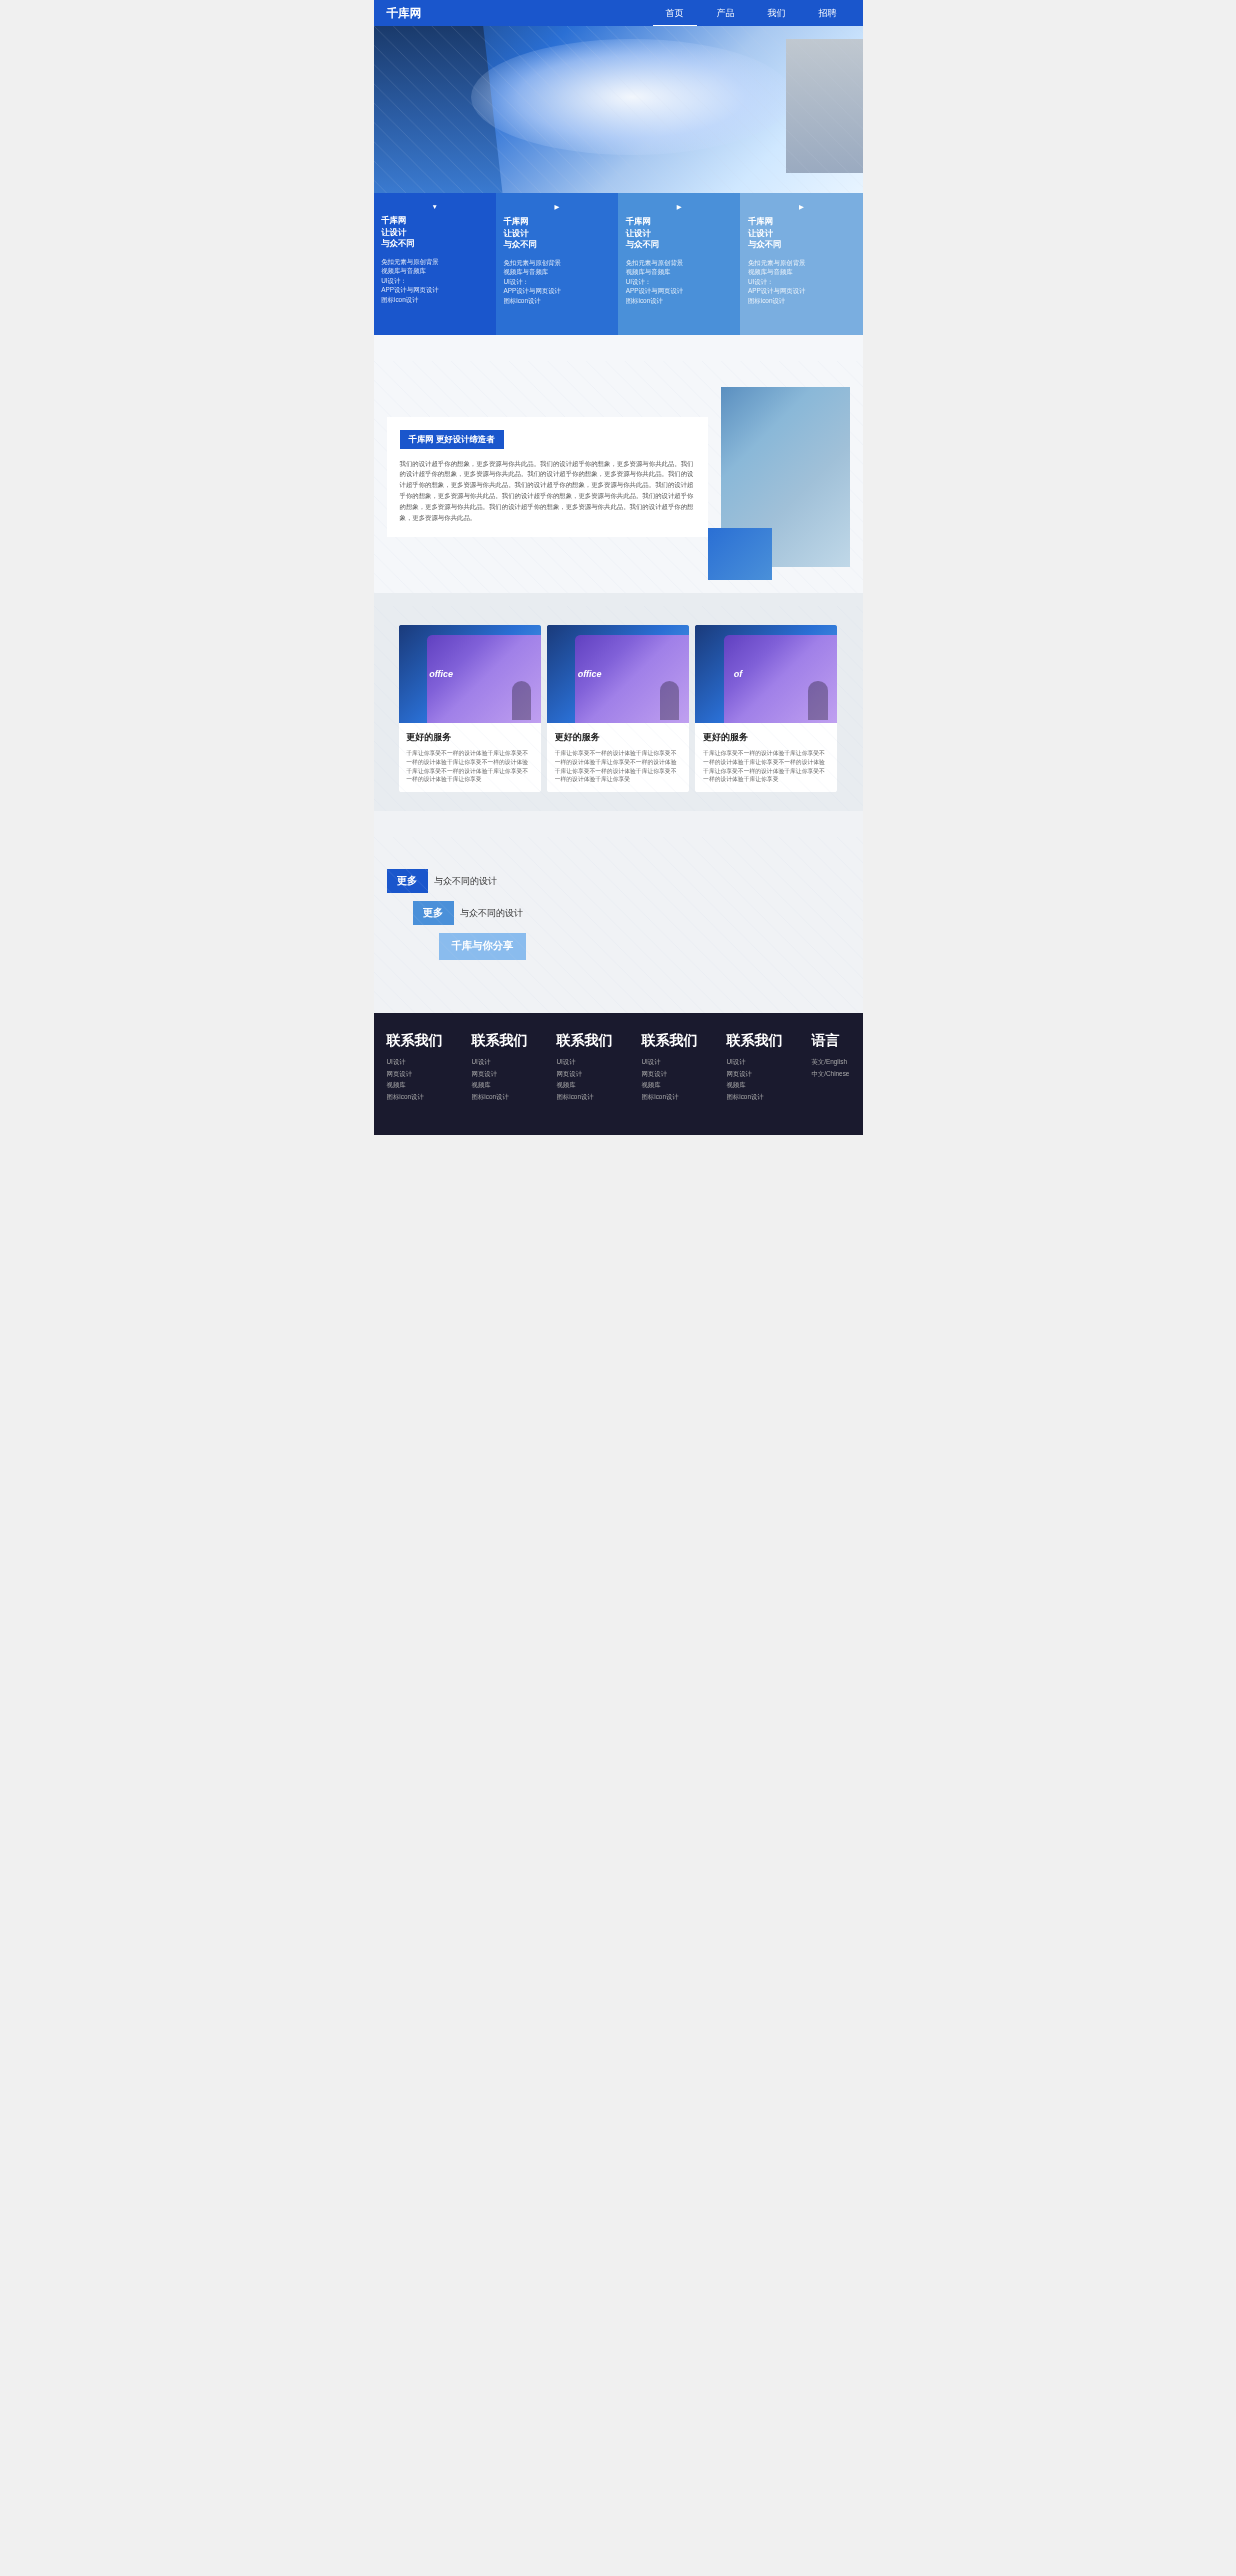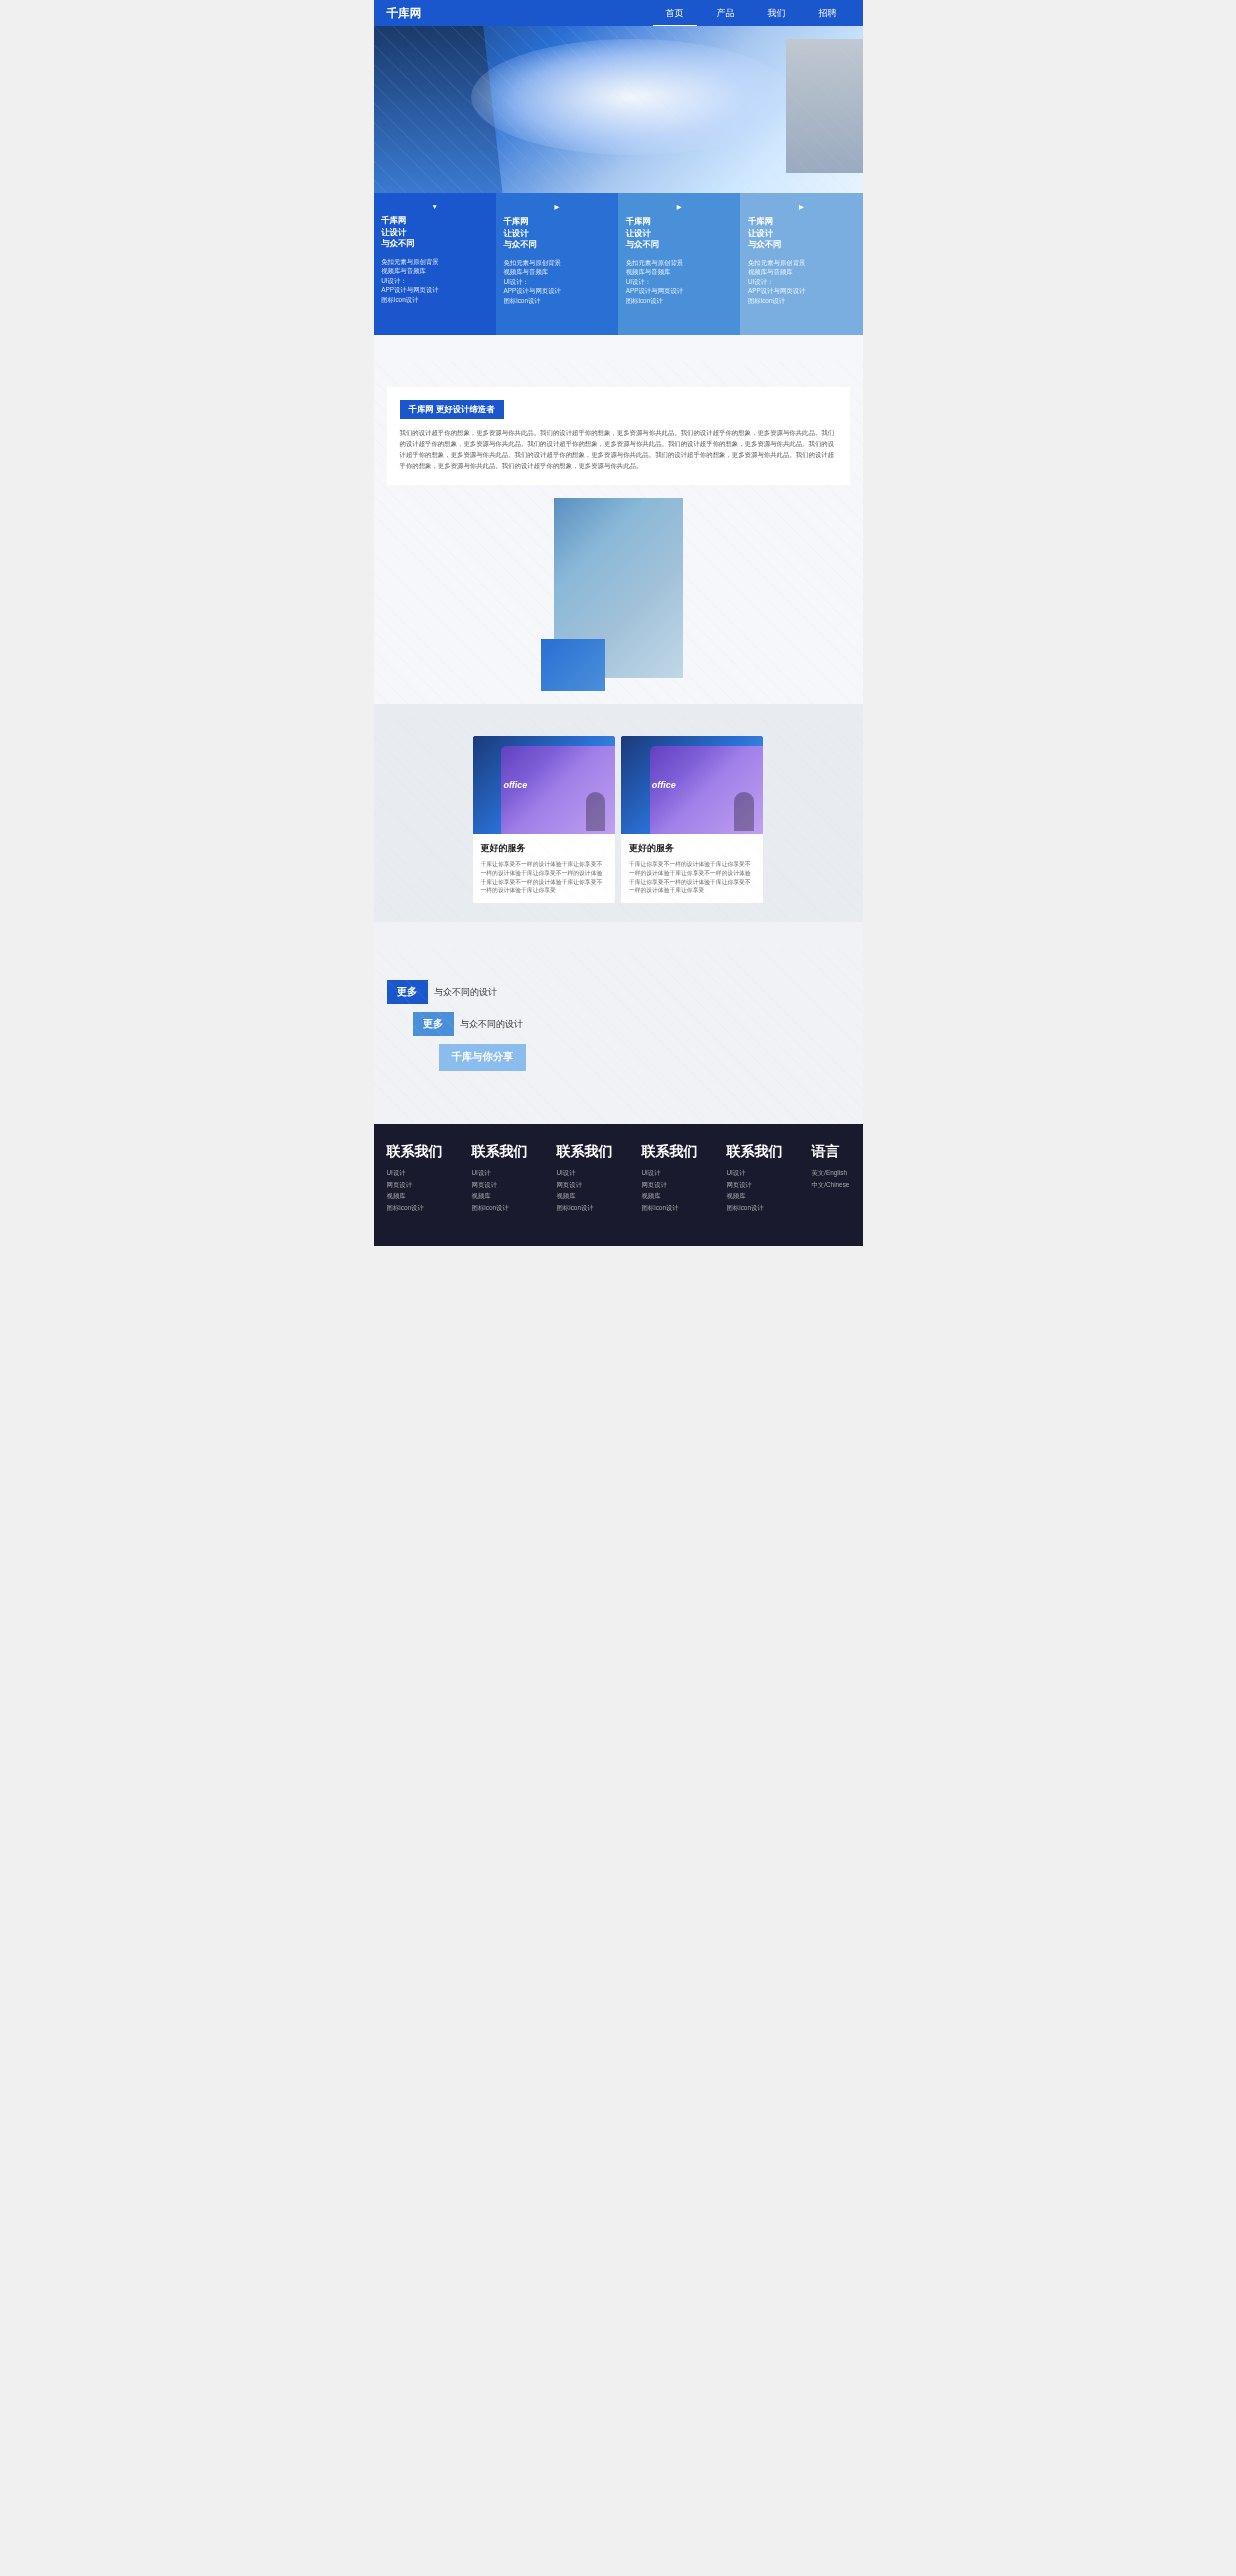--- a/index.html
+++ b/index.html
@@ -101,21 +101,20 @@
     }
 
     
     .about-section {
       background: #f5f7fa;
       padding: 26px 13px;
       display: flex;
       gap: 13px;
       align-items: center;
       min-height: 206px;
-      flex-direction: column;
     }
     .about-text-box {
       flex: 1;
       background: white;
       padding: 13px;
       position: relative;
       z-index: 2;
     }
     .about-tag {
       display: inline-block;
@@ -377,20 +376,37 @@
         <div class="service-card-image-inner"></div>
         <div class="service-office-text">office</div>
         <div style="position:absolute;right:9.7px;bottom:3.2px;width:19.3px;height:39px;background:rgba(0,0,0,0.3);border-radius:9.7px 9.7px 0 0;"></div>
       </div>
       <div class="service-card-body">
         <div class="service-card-title">更好的服务</div>
         <div class="service-card-desc">千库让你享受不一样的设计体验千库让你享受不一样的设计体验千库让你享受不一样的设计体验千库让你享受不一样的设计体验千库让你享受不一样的设计体验千库让你享受</div>
       </div>
     </div>
 
+    <div class="service-card">
+      <div class="service-card-image section-relative">
+        <div class="service-card-header-dots">
+          <div class="dot"></div>
+          <div class="dot"></div>
+          <div class="dot"></div>
+        </div>
+        <div style="position:absolute;top:0;left:0;right:0;bottom:0;background:linear-gradient(135deg,#1a3a7a 0%,#2a6fd4 50%,#5ab0f0 100%);"></div>
+        <div class="service-card-image-inner"></div>
+        <div class="service-office-text">of</div>
+        <div style="position:absolute;right:9.7px;bottom:3.2px;width:19.3px;height:39px;background:rgba(0,0,0,0.3);border-radius:9.7px 9.7px 0 0;"></div>
+      </div>
+      <div class="service-card-body">
+        <div class="service-card-title">更好的服务</div>
+        <div class="service-card-desc">千库让你享受不一样的设计体验千库让你享受不一样的设计体验千库让你享受不一样的设计体验千库让你享受不一样的设计体验千库让你享受不一样的设计体验千库让你享受</div>
+      </div>
+    </div>
   </div>
 </div>
 
 <div style="height: 26px; background: #f0f2f5;"></div>
 
 <div class="design-section section-relative">
   <div class="watermark-diamonds"></div>
   <div class="design-row">
     <div class="design-blue-box">更多</div>
     <div class="design-label">与众不同的设计</div>

